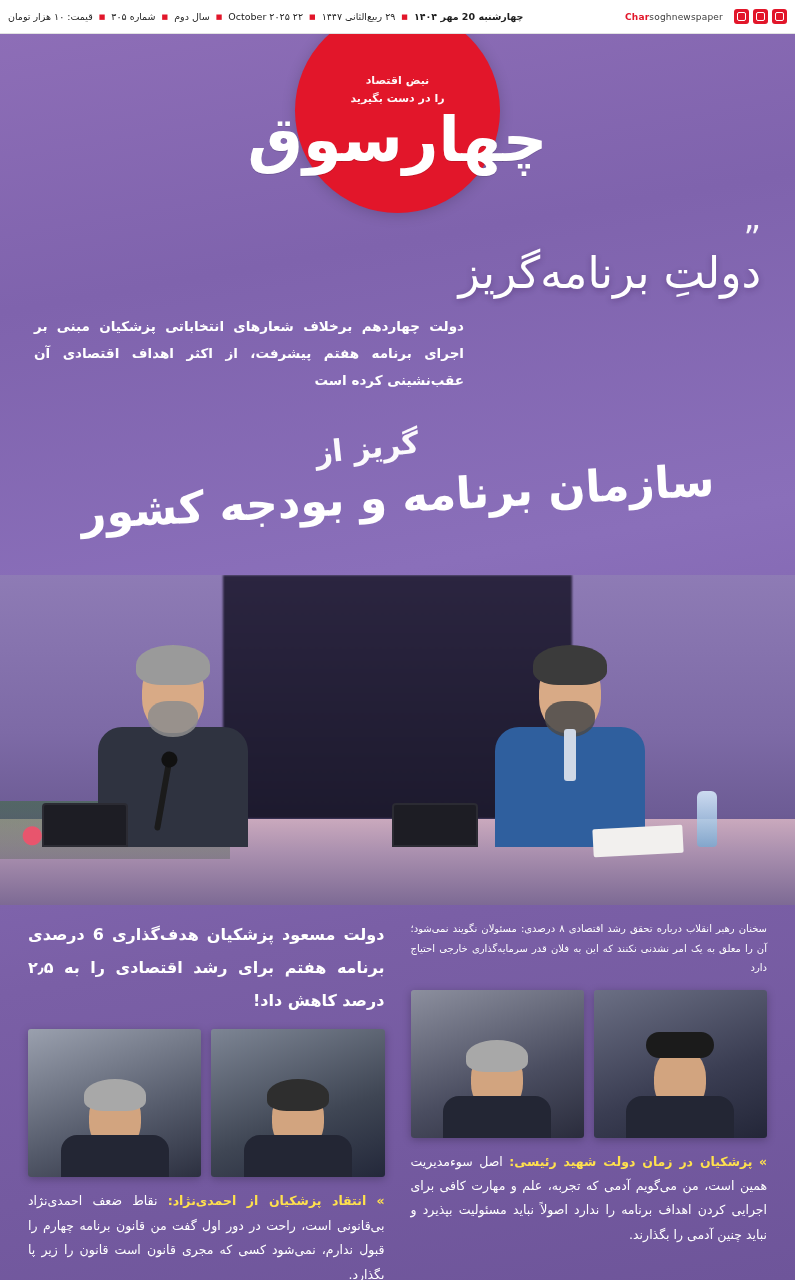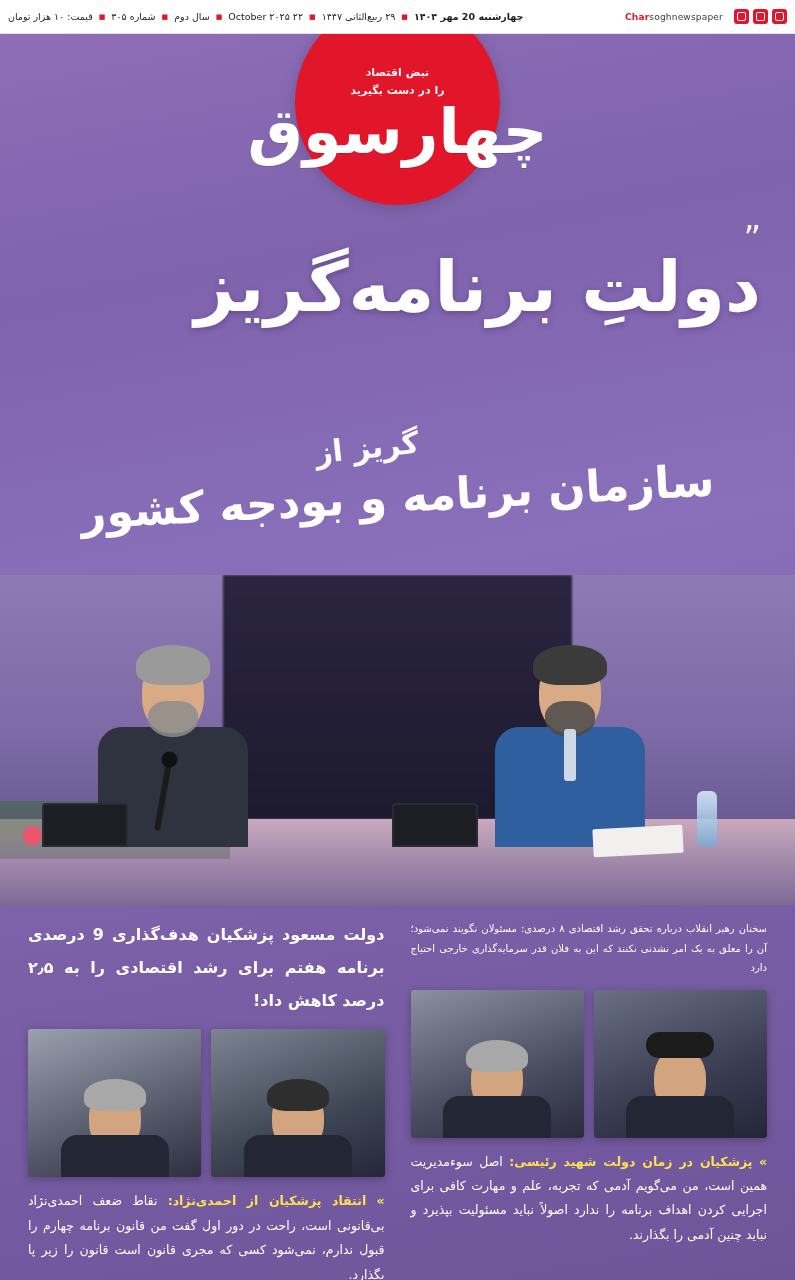--- a/index.html
+++ b/index.html
@@ -51,21 +51,21 @@
   .dateline {
     display: flex; align-items: center; gap: 6px;
     font-size: 9.5px; color: #1e1e1e; direction: rtl;
     white-space: nowrap;
   }
   .dateline span.sep { color: #e2162a; font-size: 7px; }
   .dateline .it { font-weight: bold; }
 
   
   .logo-wrap {
-    position: absolute; top: 0; left: 50%; transform: translateX(-50%);
+    position: absolute; top: 8px; left: 50%; transform: translateX(-50%);
     width: 230px; height: 205px; z-index: 5;
     display: flex; align-items: center; justify-content: center;
   }
   .logo-circle {
     width: 205px; height: 205px; border-radius: 50%;
     background: #e2162a;
     display: flex; flex-direction: column;
     align-items: center; justify-content: center;
     color: #fff; position: relative;
     box-shadow: 0 2px 14px rgba(0,0,0,.18);
@@ -84,21 +84,21 @@
   .headline-area {
     position: absolute; top: 228px; right: 0; left: 0;
     padding: 0 34px; text-align: right; z-index: 4;
   }
   .kicker-quote {
     color: #fff; font-size: 34px; line-height: .6;
     margin-bottom: 2px; opacity: .95;
   }
   .headline {
     color: #ffffff;
-    font-size: 70px; font-weight: bold; line-height: 1.06;
+    font-size: 44px; font-weight: normal; line-height: 1.06;
     letter-spacing: -1px;
     text-shadow: 0 2px 6px rgba(40,10,60,.28);
   }
   .subhead {
     color: #ffffff; font-size: 13.5px; line-height: 2.0;
     margin-top: 16px; font-weight: bold;
     width: 430px; margin-right: auto; text-align: justify;
     text-align-last: right;
     direction: rtl;
   }
@@ -296,20 +296,21 @@
         <div>نبض اقتصاد</div>
         <div>را در دست بگیرید</div>
       </div>
       <div class="logo-name">چهارسوق</div>
     </div>
   </div>
 
   <div class="headline-area">
     <div class="kicker-quote">”</div>
     <h1 class="headline">دولتِ برنامه‌گریز</h1>
+    <p class="subhead">دولت چهاردهم برخلاف شعارهای انتخاباتی پزشکیان مبنی بر اجرای برنامه هفتم پیشرفت، از اکثر اهداف اقتصادی آن عقب‌نشینی کرده است</p>
   </div>
 
   <div class="script-line">
     <span class="script-small">گریز از</span>
     <span class="script-big">سازمان برنامه و بودجه کشور</span>
   </div>
 
   <div class="main-photo">
     <div class="mp-bg"></div>
     <div class="mp-curtain"></div>
@@ -361,21 +362,21 @@
           </div>
         </div>
         <p class="caption">
           <span class="angle">»</span>
           <span class="hl">پزشکیان در زمان دولت شهید رئیسی:</span>
           <span> اصل سوءمدیریت همین است، من می‌گویم آدمی که تجربه، علم و مهارت کافی برای اجرایی کردن اهداف برنامه را ندارد اصولاً نباید مسئولیت بپذیرد و نباید چنین آدمی را بگذارند.</span>
         </p>
       </div>
 
       <div class="col">
-        <p class="lead-bold">دولت مسعود پزشکیان هدف‌گذاری 9 درصدی برنامه هفتم برای رشد اقتصادی را به ۲٫۵ درصد کاهش داد!</p>
+        <p class="lead-bold">دولت مسعود پزشکیان هدف‌گذاری 6 درصدی برنامه هفتم برای رشد اقتصادی را به ۲٫۵ درصد کاهش داد!</p>
         <div class="photos-row">
           <div class="thumb th-c">
             <div class="tf-head">
               <div class="tf-hair"></div>
               <div class="tf-body"></div>
             </div>
           </div>
           <div class="thumb th-d tf-gray">
             <div class="tf-head">
               <div class="tf-hair"></div>

